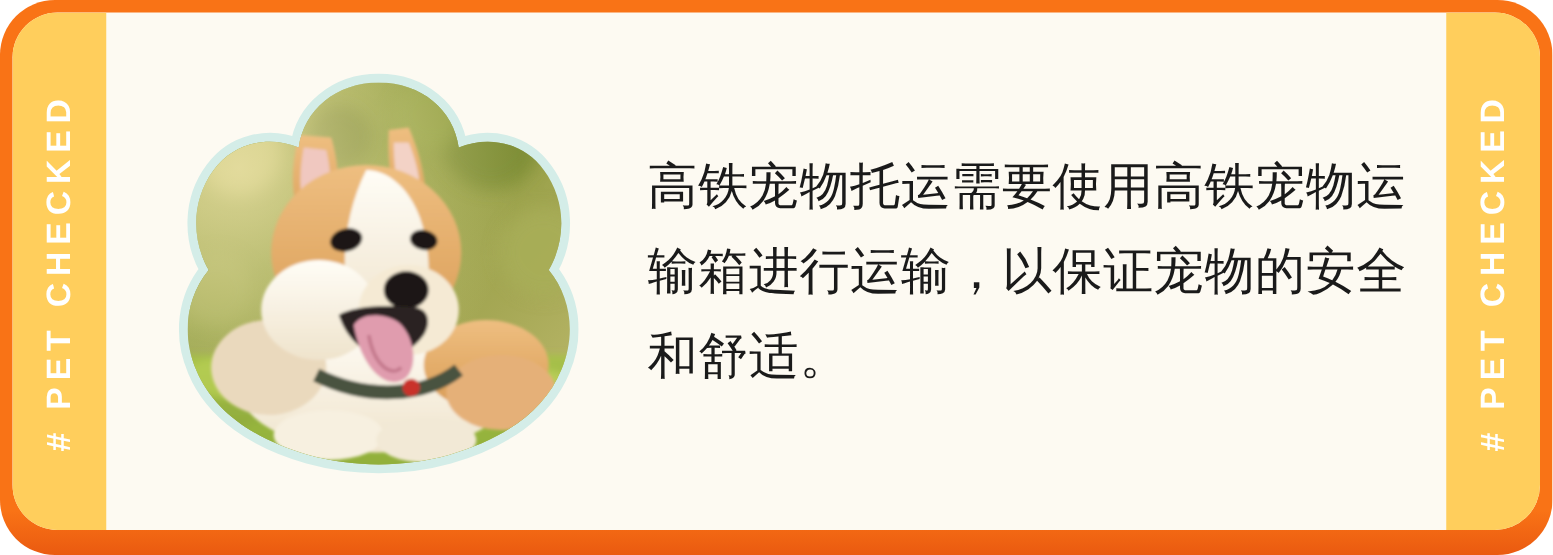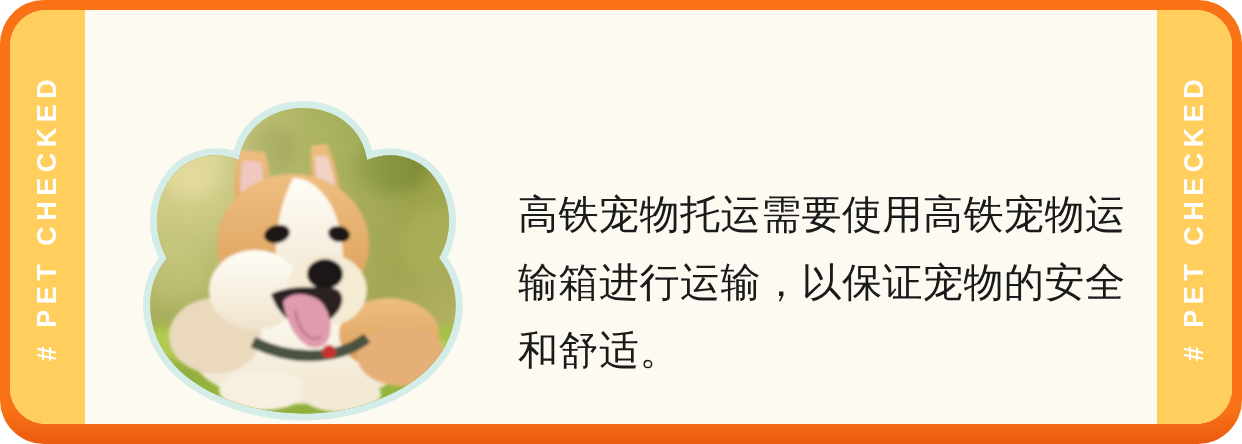--- a/index.html
+++ b/index.html
@@ -57,21 +57,21 @@
     transform:rotate(-90deg);
     transform-origin:center center;
     user-select:none;
   }
 
   
   .content{
     position:absolute;
     left:75px;right:75px;top:0;bottom:0;
     display:flex;
-    align-items:flex-end;
+    align-items:center;
   }
 
   .photo-wrap{
     position:relative;
     width:320px;
     height:330px;
     margin-left:58px;
     flex:0 0 auto;
   }
   .photo-wrap svg{

